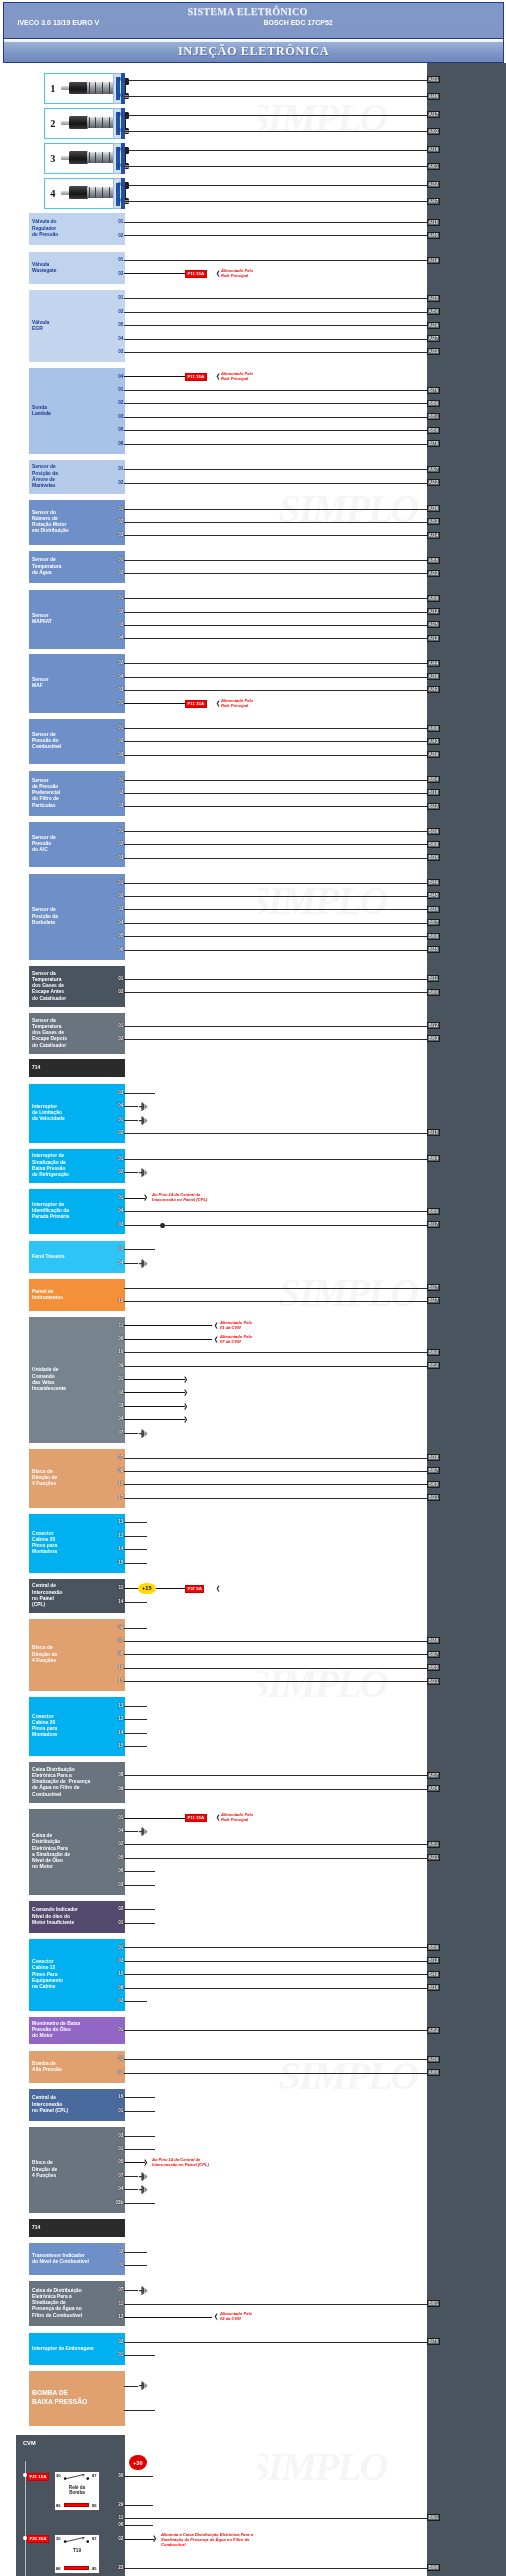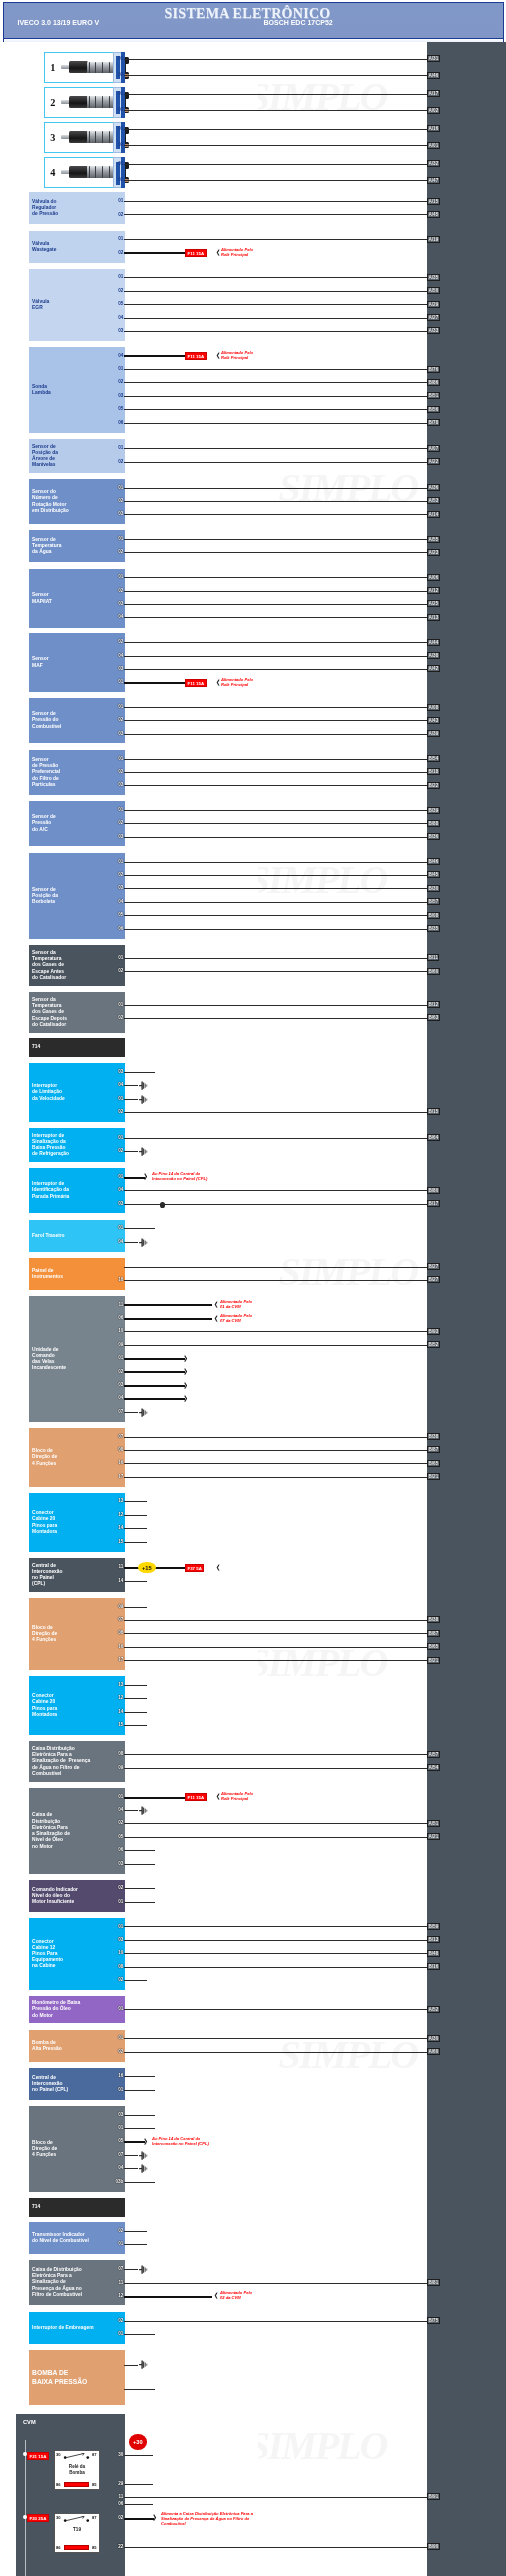--- a/index.html
+++ b/index.html
@@ -9,21 +9,21 @@
   
   .hdr-wrap { width:507px; padding:1.5px 3.1px 0 3.1px; background:#ffffff; }
   .hdr-box {
     border:1px solid #1F3A93;
     background:linear-gradient(180deg,#8098c8 0%, #8096c6 100%);
     position:relative; height:37px;
   }
   .hdr-sys {
     position:absolute; left:0; right:12px; top:3.1px; text-align:center;
     color:#eef2fa; font-family:"Liberation Serif", serif; font-weight:bold;
-    font-size:14px; letter-spacing:0.3px; text-shadow:0.5px 0.5px 0.5px rgba(255,255,255,.35);
+    font-size:10px; letter-spacing:0.3px; text-shadow:0.5px 0.5px 0.5px rgba(255,255,255,.35);
   }
   .hdr-row { position:absolute; left:0; right:0; top:16.5px; display:flex; }
   .hdr-left { width:52%; padding-left:13.4px; color:#fff; font-weight:bold; font-size:7px; }
   .hdr-right { width:48%; color:#fff; font-weight:bold; font-size:7px; }
   .hdr-strip1 { height:3.6px; background:linear-gradient(180deg,#ffffff,#e8eefa); border-left:1px solid #1F3A93;border-right:1px solid #1F3A93;}
   .title-box {
     border:1px solid #1F3A93; border-top:none;
     background:linear-gradient(180deg,#9db0d6 0%, #7e96c6 55%, #6f88bd 100%);
     text-align:center; padding:2.1px 0 2.6px 0;
   }
@@ -97,20 +97,23 @@
 
 <div class="hdr-wrap">
   <div class="hdr-box">
     <div class="hdr-sys">SISTEMA ELETRÔNICO</div>
     <div class="hdr-row">
       <div class="hdr-left">IVECO 3.0  13/19 EURO V</div>
       <div class="hdr-right">BOSCH EDC 17CP52</div>
     </div>
   </div>
   <div class="hdr-strip1"></div>
+  <div class="title-box">
+    <span>INJEÇÃO ELETRÔNICA</span>
+  </div>
 </div>
 
 <div class="diagram" id="canvas" style="height: 2590px;">
   <div class="ecu-bar" style="height: 2590px;"></div>
   <div class="wm" id="wm">
       <span style="top: 31px; left: -10.3px;">SIMPLO</span>
       <span style="top: 422px; left: 20.6px;">SIMPLO</span>
       <span style="top: 814px; left: -10.3px;">SIMPLO</span>
       <span style="top: 1206px; left: 20.6px;">SIMPLO</span>
       <span style="top: 1597px; left: -10.3px;">SIMPLO</span>

